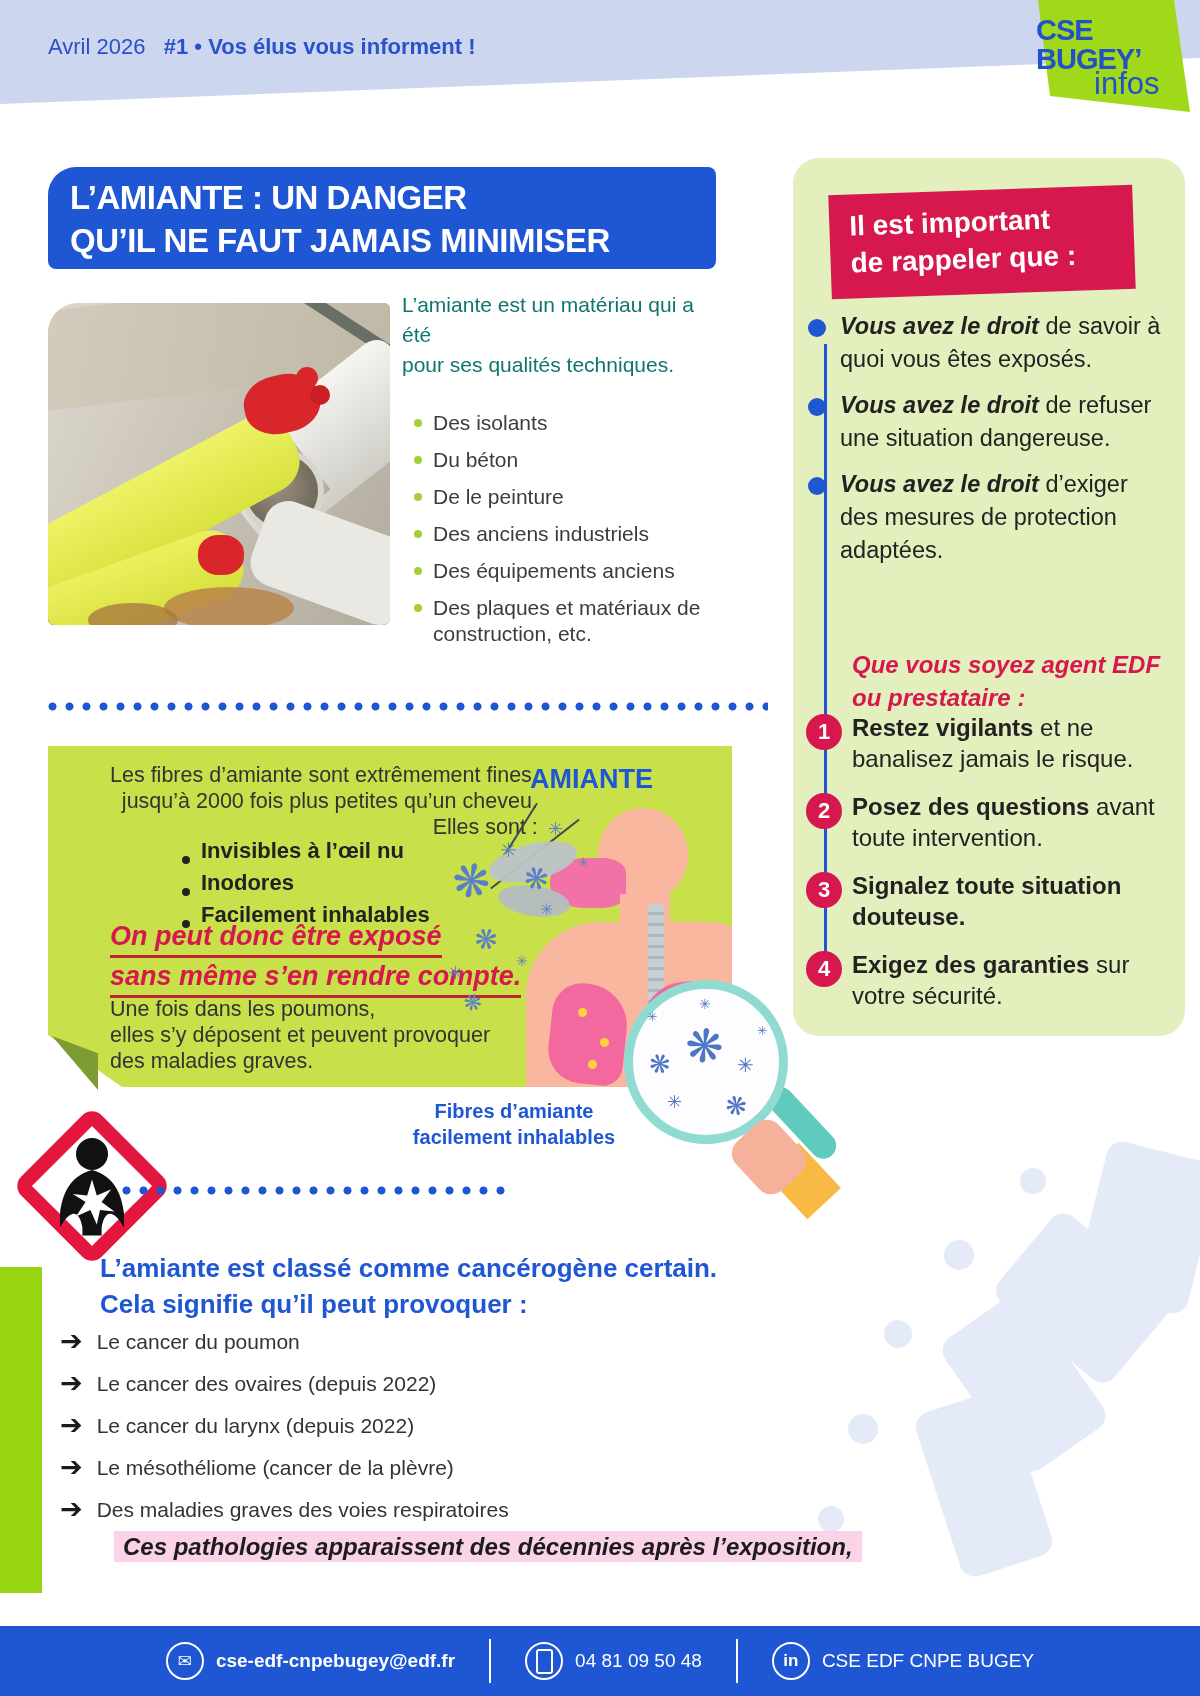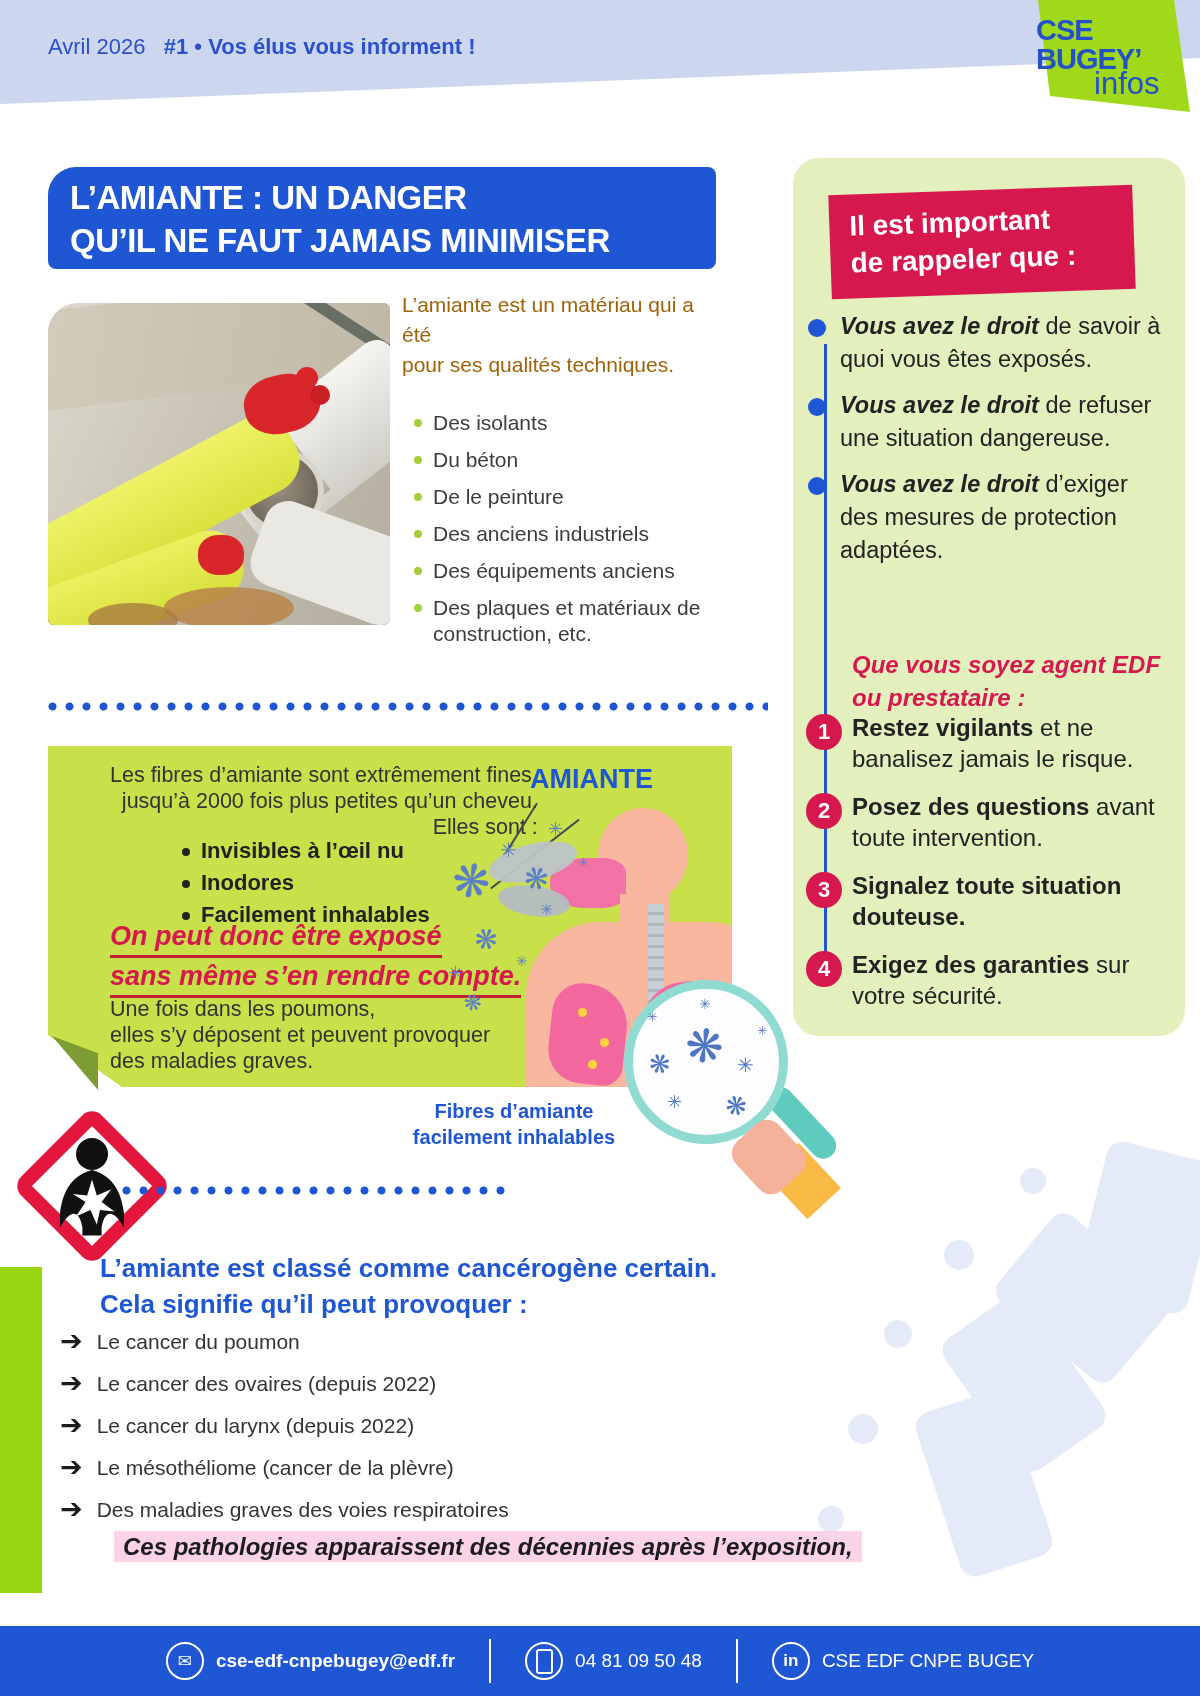--- a/index.html
+++ b/index.html
@@ -41,40 +41,40 @@
   .ph-sleeve2{left:-64px;top:262px;width:264px;height:70px;background:linear-gradient(#ecf05f,#d5de39);
               transform:rotate(-20deg);border-radius:30px;}
   .ph-glove1{left:196px;top:72px;width:76px;height:58px;background:#d8262b;border-radius:45%;transform:rotate(-12deg);}
   .ph-f1{left:248px;top:64px;width:22px;height:22px;background:#d8262b;border-radius:50%;}
   .ph-f2{left:262px;top:82px;width:20px;height:20px;background:#c91f24;border-radius:50%;}
   .ph-glove2{left:150px;top:232px;width:46px;height:40px;background:#d8262b;border-radius:45%;}
   .ph-deb1{left:116px;top:284px;width:130px;height:42px;background:#b9854a;border-radius:50%;opacity:.85;}
   .ph-deb2{left:40px;top:300px;width:90px;height:34px;background:#a97a40;border-radius:50%;opacity:.8;}
 
   
-  .intro{position:absolute;left:402px;top:290px;width:320px;font-size:21px;line-height:30px;color:#a16207;}
+  .intro{position:absolute;left:402px;top:290px;width:320px;font-size:21px;line-height:30px;color:#0f766e;}
   .pinktag{position:absolute;left:402px;top:372px;background:#f8d8ee;color:#111;font-weight:700;
            font-size:21px;padding:3px 8px;}
   .mats{position:absolute;left:414px;top:410px;width:320px;}
   .brow{display:flex;align-items:flex-start;margin-bottom:11px;font-size:21px;line-height:26px;color:#3c3c3c;}
   .gdot{flex:0 0 8px;width:8px;height:8px;border-radius:50%;background:#a4ce3a;margin:9px 11px 0 0;}
 
   .dotline{position:absolute;height:9px;background-image:radial-gradient(circle at 4.5px 4.5px,#1e56d4 3.6px,transparent 4.4px);
            background-size:17px 9px;background-repeat:repeat-x;}
   .dot1{left:48px;top:702px;width:720px;}
   .dot2{left:122px;top:1186px;width:386px;}
 
   
   .fiber-box{position:absolute;left:48px;top:746px;width:684px;height:341px;background:#c8e04a;
         clip-path:polygon(0 0,100% 0,100% 100%,74px 100%,0 calc(100% - 52px));overflow:hidden;}
   .fold{position:absolute;left:52px;top:1036px;width:46px;height:54px;background:#7d9c33;
         clip-path:polygon(0 0,100% 32%,100% 100%);}
   .fb-text{position:absolute;left:62px;top:16px;font-size:21.5px;line-height:26px;color:#333;text-align:right;}
   .fb-bullets{position:absolute;left:134px;top:92px;}
-  .fb-bullets .brow{font-weight:700;color:#222;margin-bottom:6px;font-size:22px;}
+  .fb-bullets .brow{font-weight:700;color:#222;margin-bottom:6px;font-size:22px;align-items:flex-end;}
   .fb-bullets .gdot{background:#222;margin-top:10px;}
   .fb-red{position:absolute;left:62px;top:172px;font-size:27px;font-weight:700;font-style:italic;color:#d6184e;line-height:37px;}
   .fb-red span{display:inline-block;border-bottom:3px solid #c22033;}
   .fb-tail{position:absolute;left:62px;top:250px;font-size:21.5px;line-height:26px;color:#333;}
 
   
   .il{position:absolute;}
   .amiante-label{left:482px;top:18px;font-size:27px;font-weight:700;color:#1e56d4;}
   .ptr{width:2px;background:#3d4a52;}
   .ptr1{left:470px;top:52px;height:68px;transform:rotate(32deg);}

